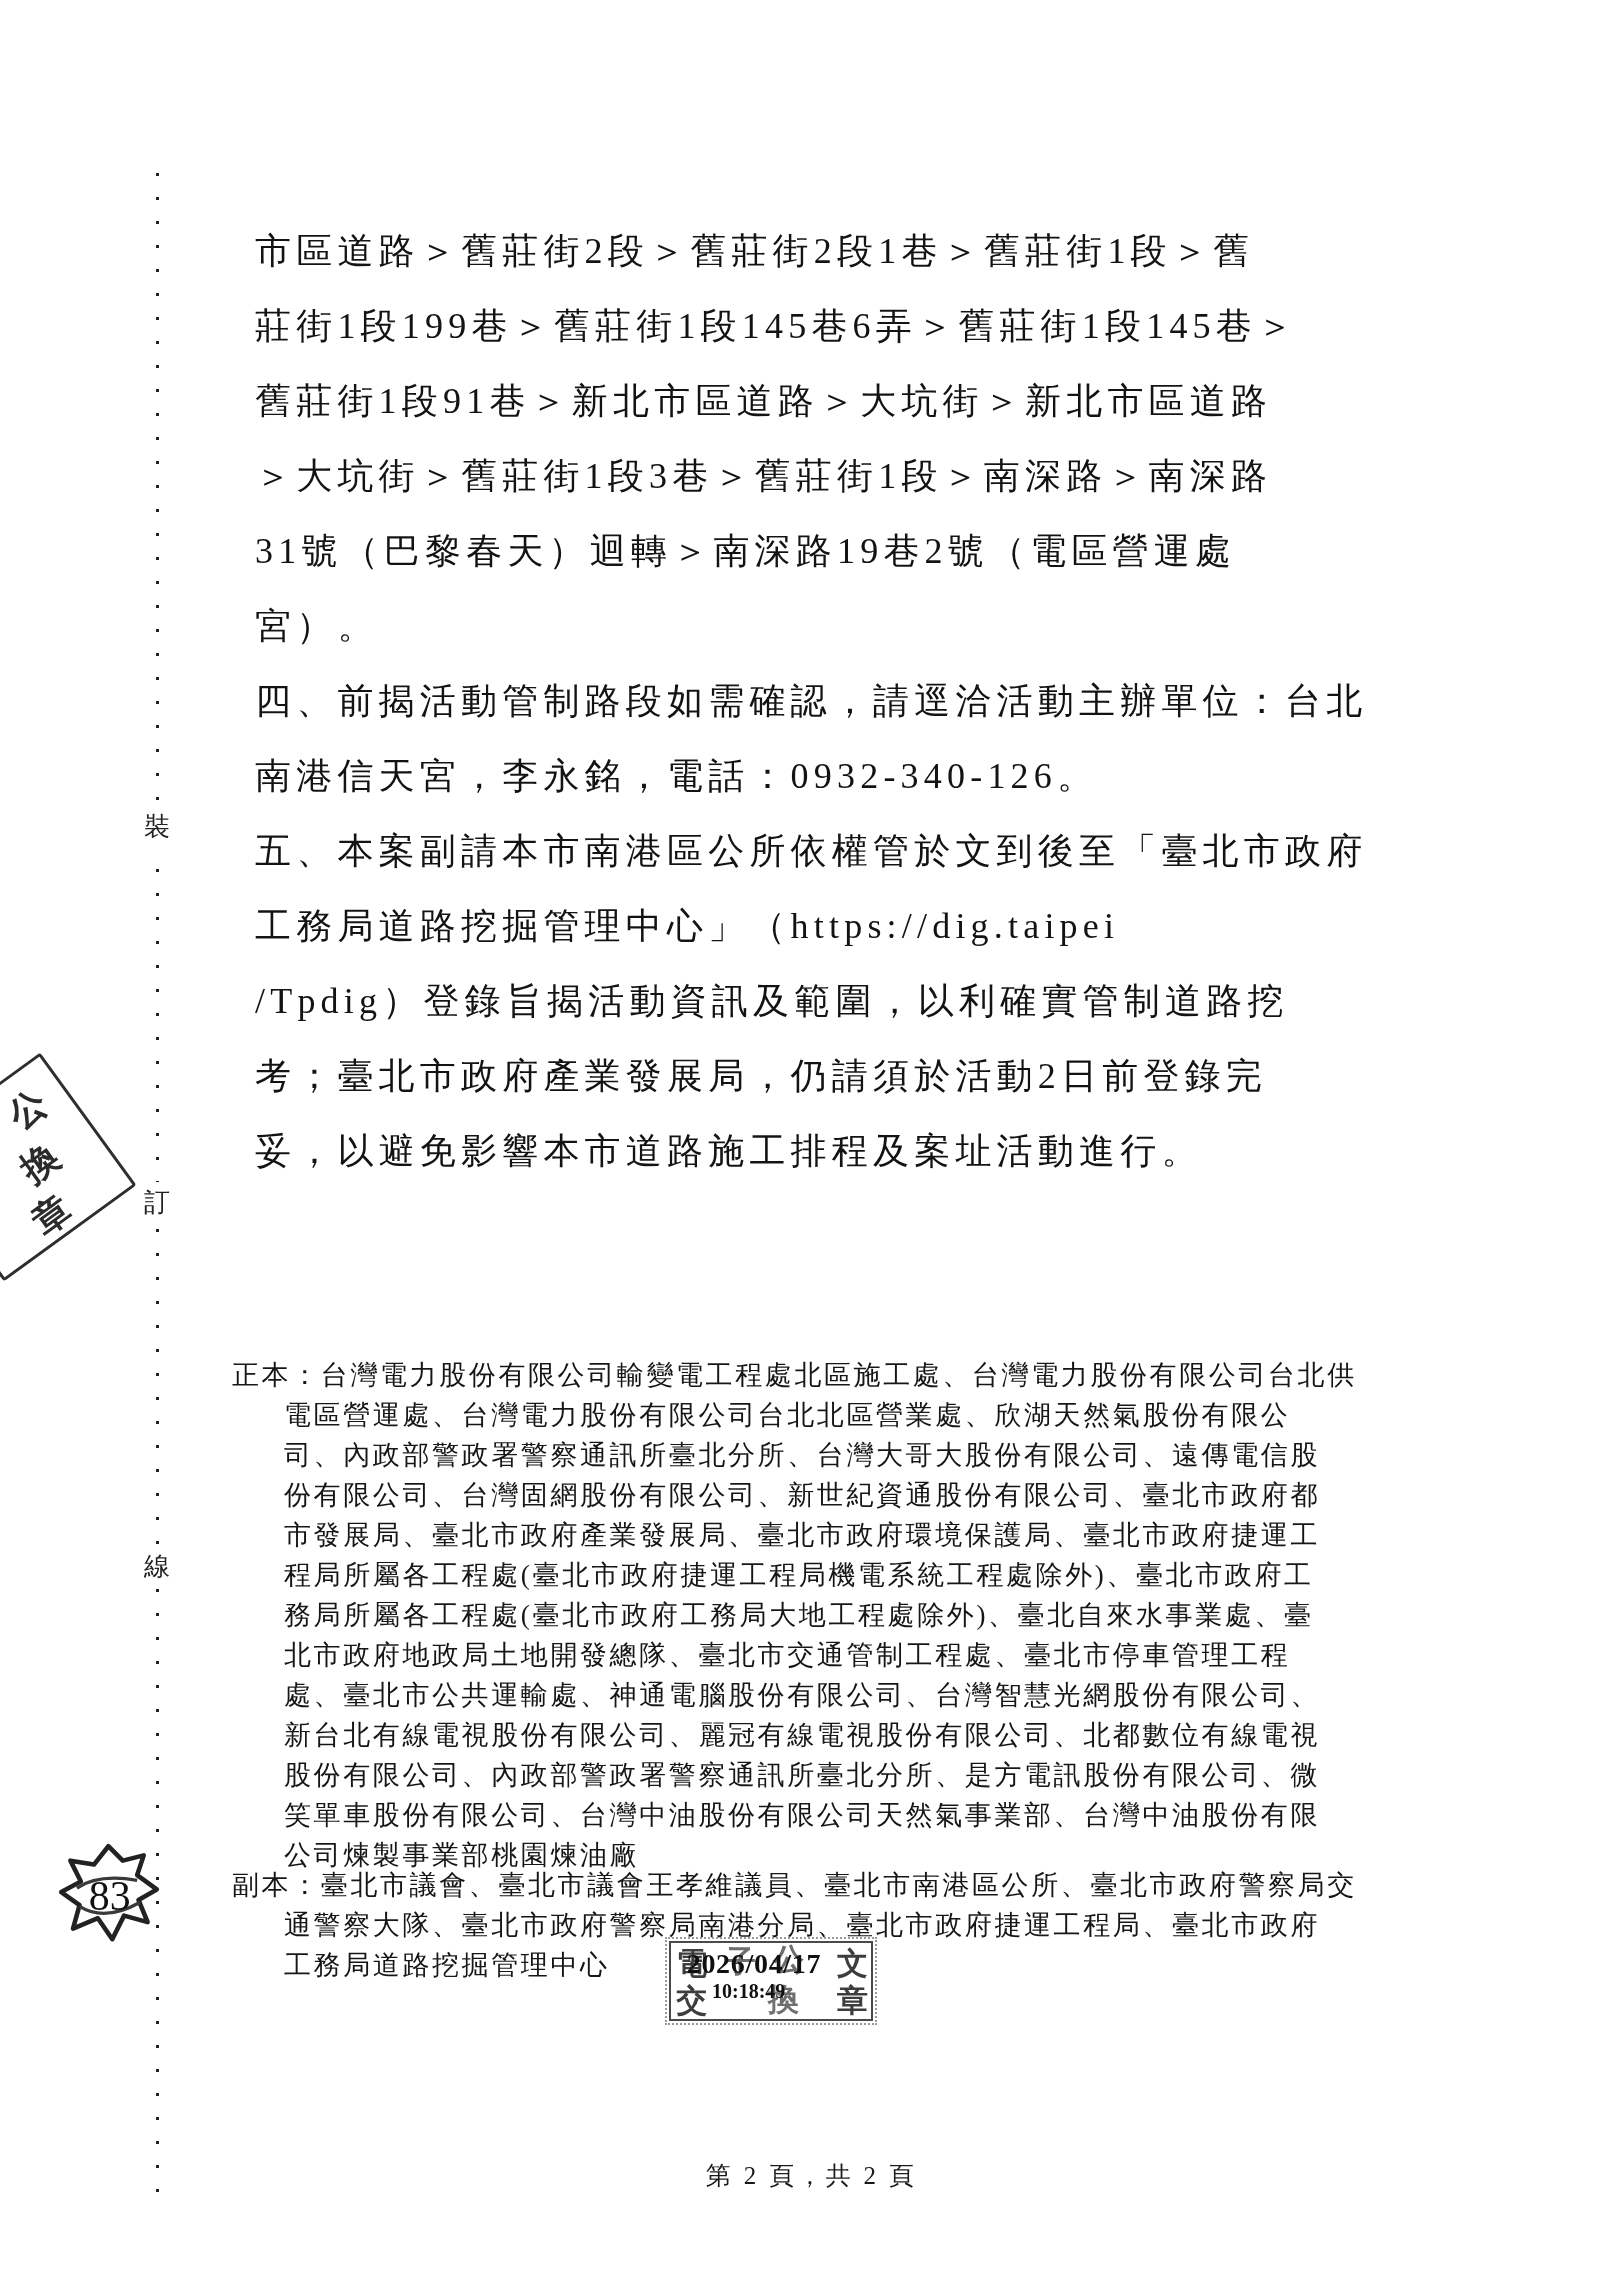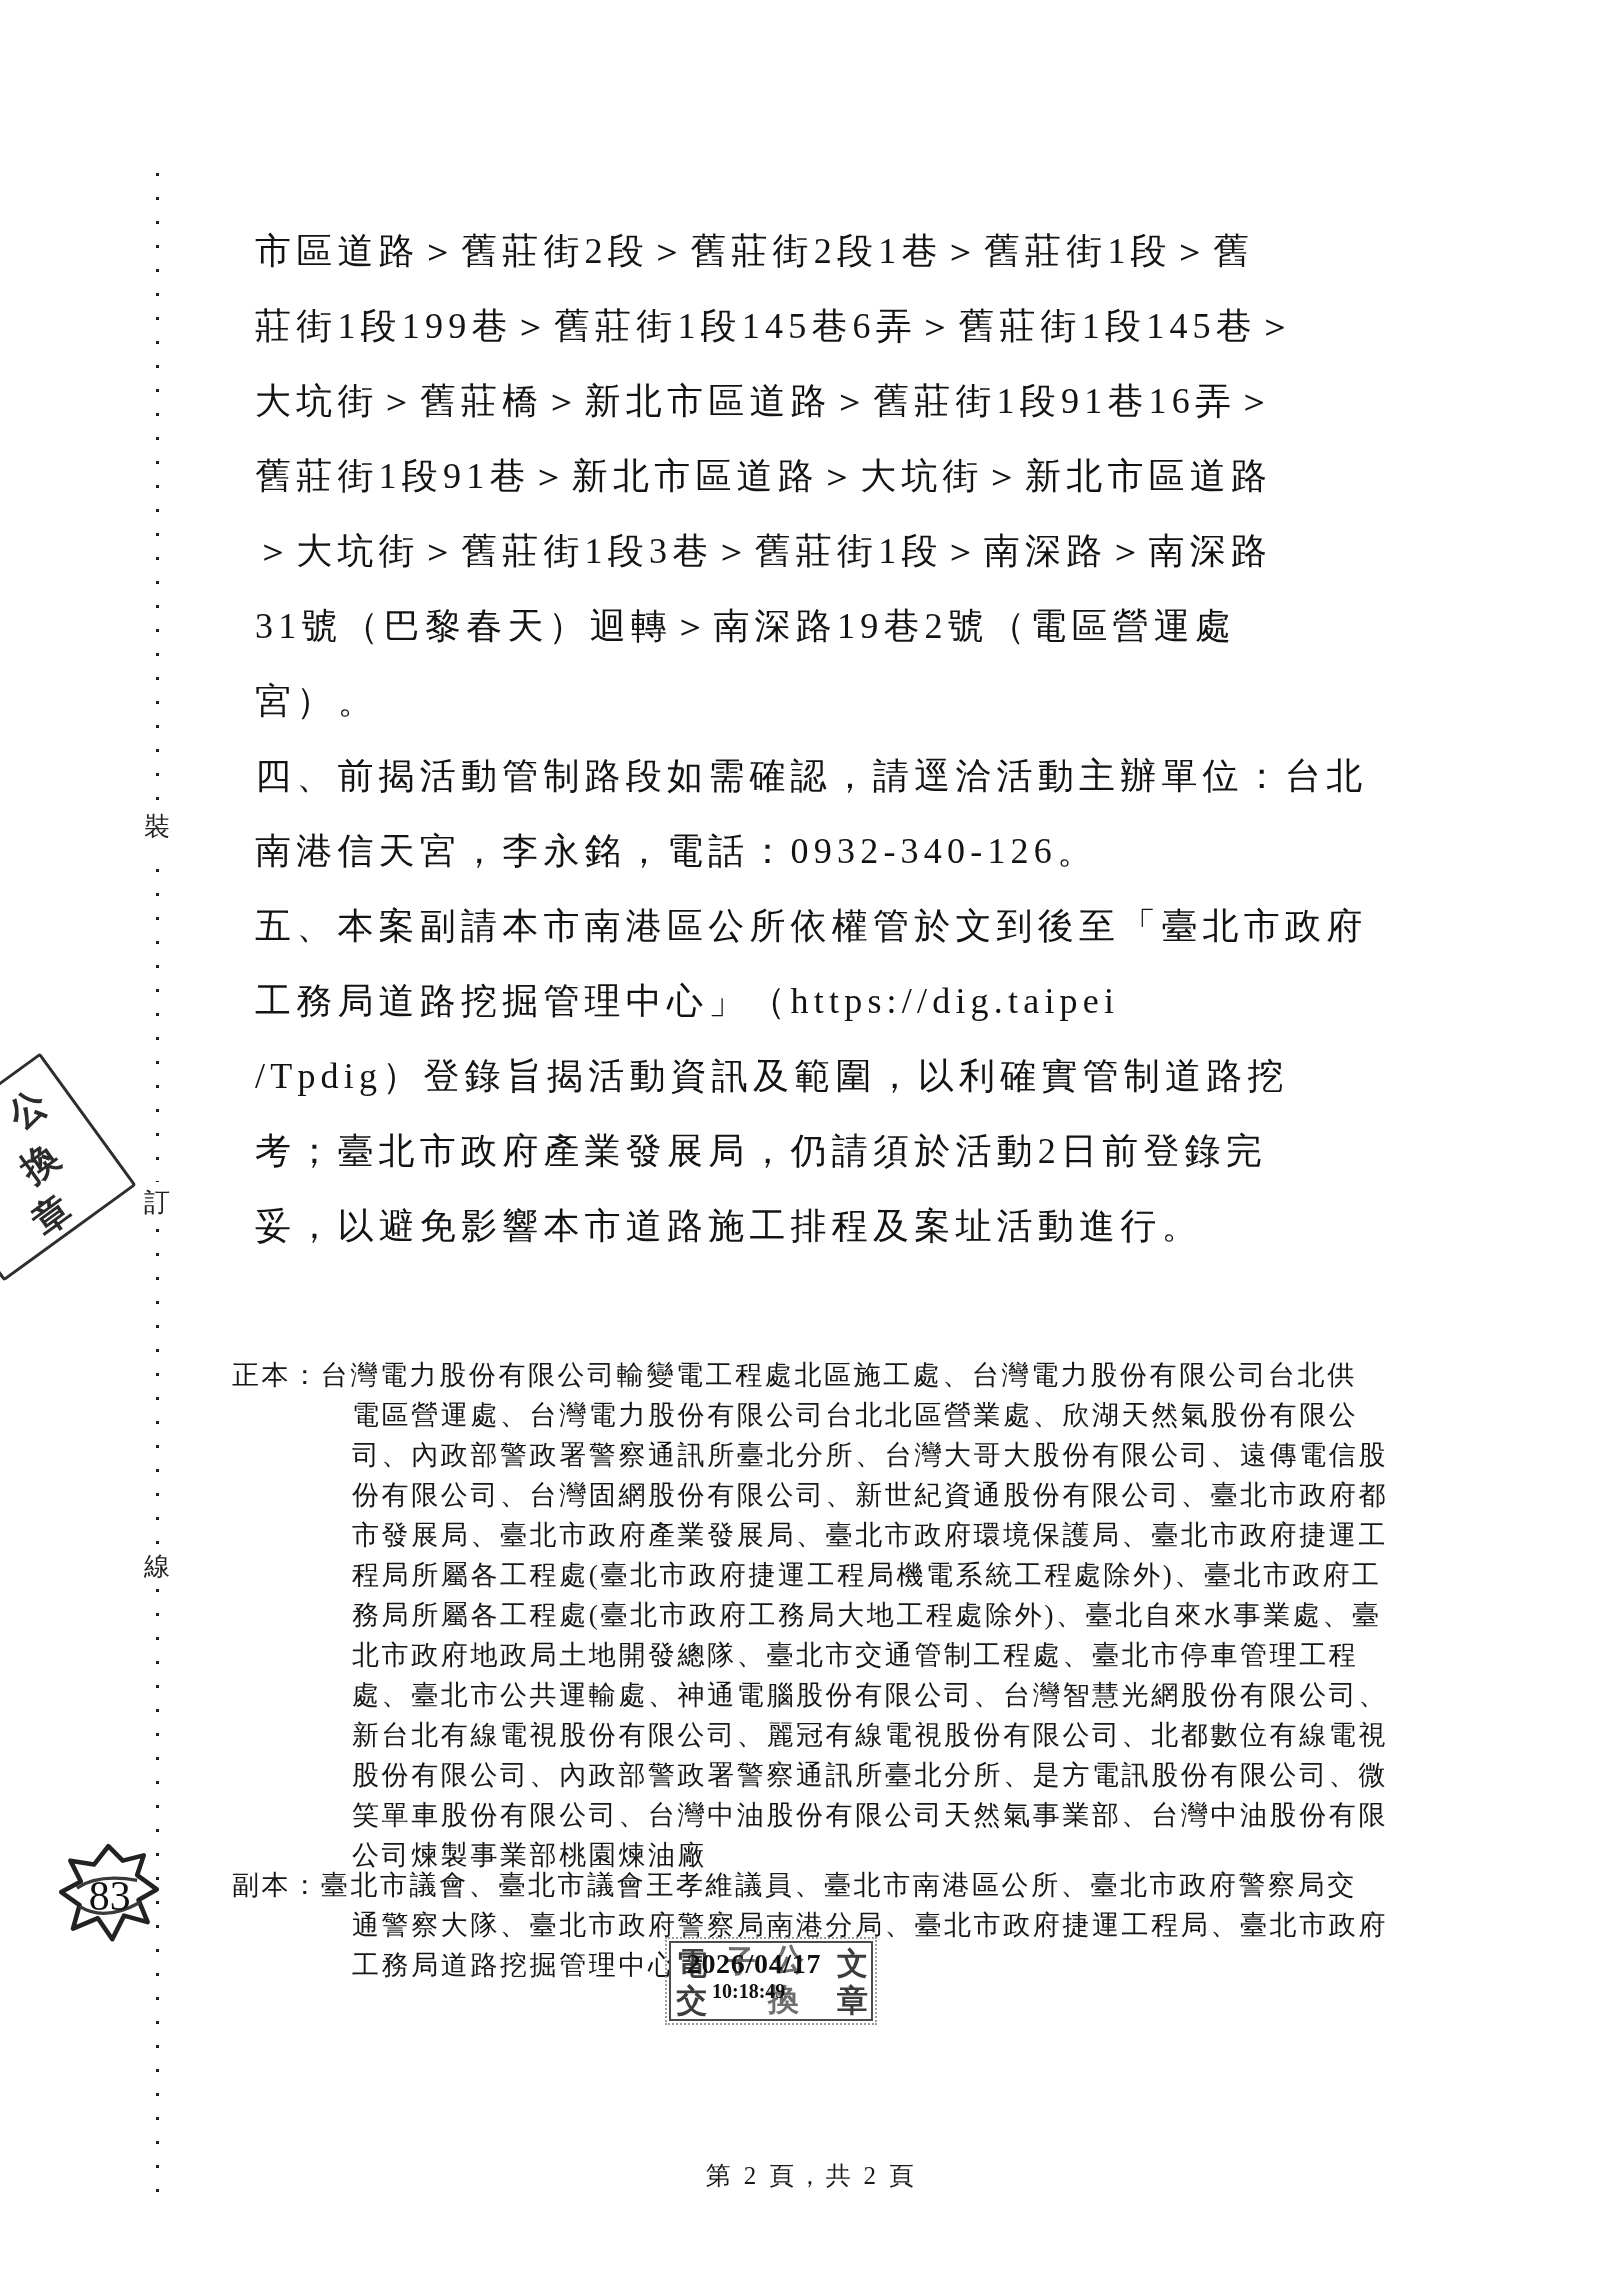--- a/index.html
+++ b/index.html
@@ -26,21 +26,21 @@
   }
   .main .cont { }
   .main .numline .num { margin-right:0; }
   
   .recip {
     position:absolute; left:232px; width:1198px;
     font-size:27px; letter-spacing:2.6px; line-height:40px; color:#161616;
   }
   .recip.primary { top:1355px; }
   .recip.copy { top:1865px; }
-  .recip .cont { margin-left:120px; }
+  .recip .cont { margin-left:52px; }
   
   .footer {
     position:absolute; left:0; top:2159px; width:1623px; text-align:center;
     font-size:25px; letter-spacing:3.3px; color:#1a1a1a;
   }
   
   .exstamp {
     position:absolute; left:669px; top:1941px; width:204px; height:80px;
     border:2px solid #4a4a4a; outline:2.6px dotted #9a9a9a; outline-offset:2px;
     background:#ffffff;
@@ -79,21 +79,20 @@
   <svg class="scribble" viewBox="0 0 165 165">
     <path d="M80 8 L102 30 L134 22 L124 52 L154 74 L126 90 L140 124 L104 114 L86 150 L64 118 L26 134 L36 98 L8 78 L38 62 L22 30 L58 36 Z" fill="none" stroke="#222" stroke-width="7" stroke-linejoin="round"></path>
     <path d="M32 72 Q64 50 124 60" fill="none" stroke="#3a3a3a" stroke-width="5"></path>
     <path d="M36 100 Q74 124 128 94" fill="none" stroke="#3a3a3a" stroke-width="5"></path>
     <text x="82" y="106" text-anchor="middle" font-size="64" fill="#111" font-family="Liberation Serif, DejaVu Serif, serif">83</text>
   </svg>
 
   <div class="main">
     <div class="cont">市區道路＞舊莊街2段＞舊莊街2段1巷＞舊莊街1段＞舊</div>
     <div class="cont">莊街1段199巷＞舊莊街1段145巷6弄＞舊莊街1段145巷＞</div>
-    <div class="cont">大坑街＞舊莊橋＞新北市區道路＞舊莊街1段91巷16弄＞</div>
     <div class="cont">舊莊街1段91巷＞新北市區道路＞大坑街＞新北市區道路</div>
     <div class="cont">＞大坑街＞舊莊街1段3巷＞舊莊街1段＞南深路＞南深路</div>
     <div class="cont">31號（巴黎春天）迴轉＞南深路19巷2號（電區營運處</div>
     <div class="cont">宮）。</div>
 
     <div class="numline">
       <span class="num">四、</span><span>前揭活動管制路段如需確認，請逕洽活動主辦單位：台北</span>
     </div>
     <div class="cont">南港信天宮，李永銘，電話：0932-340-126。</div>
 

